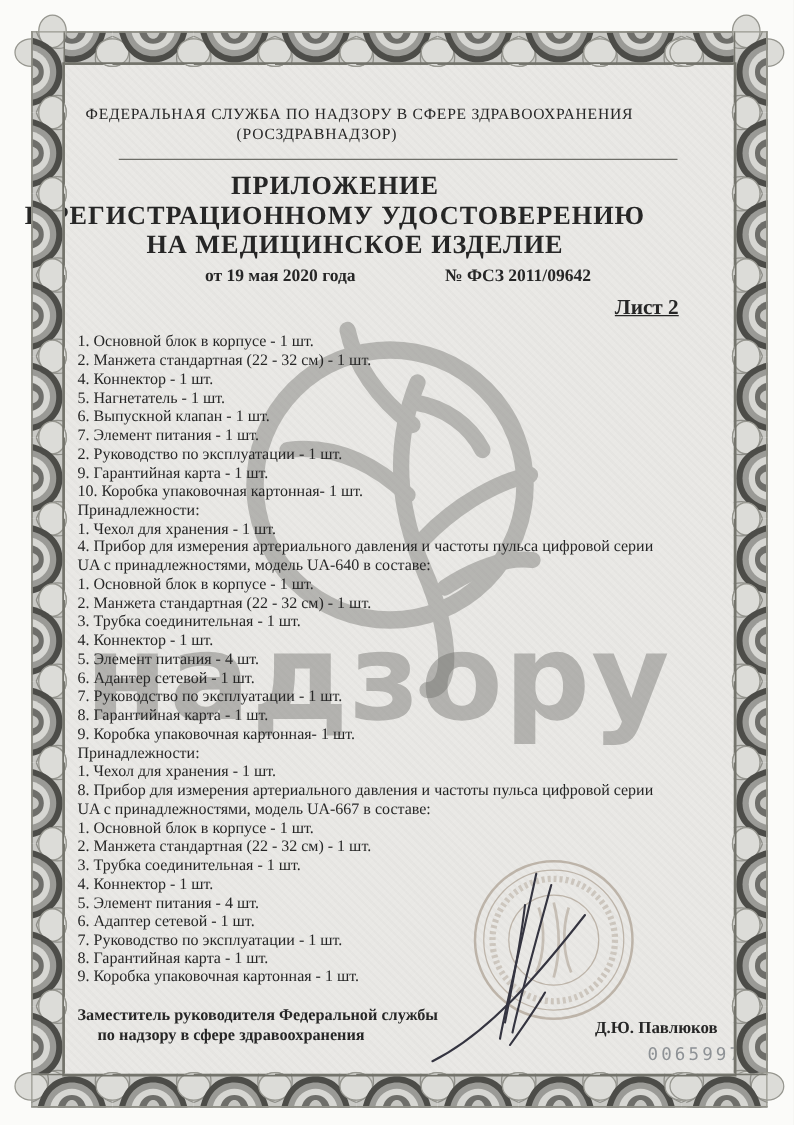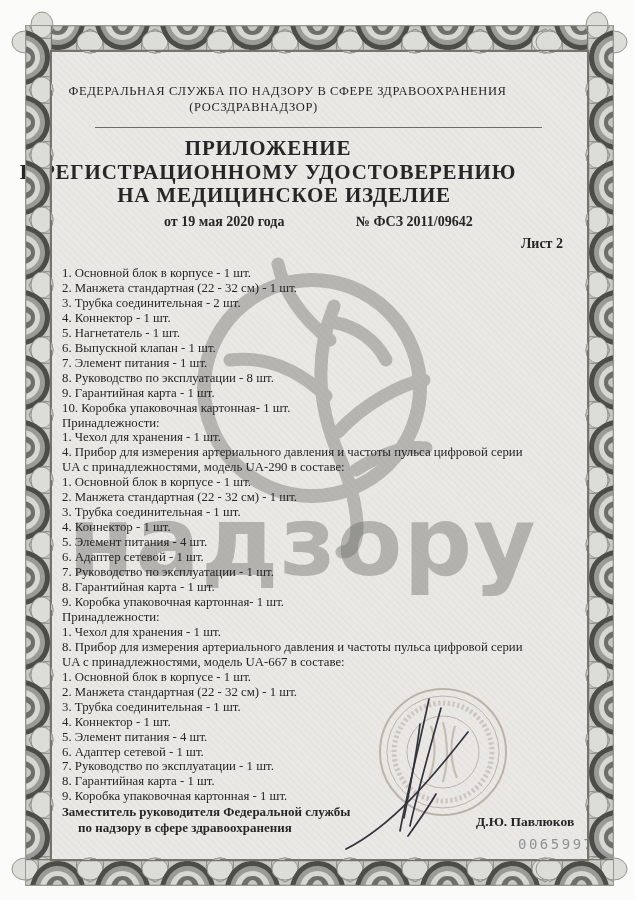--- a/index.html
+++ b/index.html
@@ -37,21 +37,21 @@
   .agency1{position:absolute;left:0;top:84px;width:575px;text-align:center;
     font-size:12.5px;letter-spacing:0.6px;}
   .agency2{position:absolute;left:0;top:100px;width:507px;text-align:center;
     font-size:12.5px;letter-spacing:0.6px;}
   .rule{position:absolute;left:95px;top:127px;width:447px;height:1px;background:#6d6d67;}
   .title{position:absolute;left:0;width:536px;text-align:center;
     font-weight:700;font-size:21px;letter-spacing:0.8px;white-space:nowrap;}
   .t1{top:136px;} .t2{top:160px;} .t3{top:183px;padding-left:16px;}
   .date-label{position:absolute;left:164px;top:214px;font-weight:700;font-size:14px;}
   .number-label{position:absolute;left:356px;top:214px;font-weight:700;font-size:14px;}
-  .sheet-label{position:absolute;right:72px;top:236px;font-weight:700;font-size:14px;}
+  .sheet-label{position:absolute;right:92px;top:236px;font-weight:700;font-size:17px;text-decoration:underline;}
 
   
   .body-lines{position:absolute;left:62px;top:266px;width:520px;
     font-size:12.8px;line-height:14.95px;}
   .doc-line{white-space:nowrap;}
 
   
   .sig1{position:absolute;left:62px;top:804px;font-weight:700;font-size:13px;white-space:nowrap;}
   .sig2{position:absolute;left:78px;top:820px;font-weight:700;font-size:13px;white-space:nowrap;}
   .sig-name{position:absolute;left:476px;top:814px;font-weight:700;font-size:13.5px;white-space:nowrap;}
@@ -86,32 +86,31 @@
   <div class="title t1">ПРИЛОЖЕНИЕ</div>
   <div class="title t2">К РЕГИСТРАЦИОННОМУ УДОСТОВЕРЕНИЮ</div>
   <div class="title t3">НА МЕДИЦИНСКОЕ ИЗДЕЛИЕ</div>
   <div class="date-label">от  19 мая 2020 года</div>
   <div class="number-label">№  ФСЗ 2011/09642</div>
   <div class="sheet-label">Лист  2</div>
 
   <div class="body-lines">
       <div class="doc-line">1. Основной блок в корпусе - 1 шт.</div>
       <div class="doc-line">2. Манжета стандартная (22 - 32 см) - 1 шт.</div>
-      <div class="doc-line">3. Трубка соединительная - 2 шт.</div>
       <div class="doc-line">4. Коннектор - 1 шт.</div>
       <div class="doc-line">5. Нагнетатель - 1 шт.</div>
       <div class="doc-line">6. Выпускной клапан - 1 шт.</div>
       <div class="doc-line">7. Элемент питания - 1 шт.</div>
-      <div class="doc-line">8. Руководство по эксплуатации - 8 шт.</div>
+      <div class="doc-line">2. Руководство по эксплуатации - 1 шт.</div>
       <div class="doc-line">9. Гарантийная карта - 1 шт.</div>
       <div class="doc-line">10. Коробка упаковочная картонная- 1 шт.</div>
       <div class="doc-line">Принадлежности:</div>
       <div class="doc-line">1. Чехол для хранения - 1 шт.</div>
       <div class="doc-line">4. Прибор для измерения артериального давления и частоты пульса цифровой серии</div>
-      <div class="doc-line">UA с принадлежностями, модель UA-290 в составе:</div>
+      <div class="doc-line">UA с принадлежностями, модель UA-640 в составе:</div>
       <div class="doc-line">1. Основной блок в корпусе - 1 шт.</div>
       <div class="doc-line">2. Манжета стандартная (22 - 32 см) - 1 шт.</div>
       <div class="doc-line">3. Трубка соединительная - 1 шт.</div>
       <div class="doc-line">4. Коннектор - 1 шт.</div>
       <div class="doc-line">5. Элемент питания - 4 шт.</div>
       <div class="doc-line">6. Адаптер сетевой - 1 шт.</div>
       <div class="doc-line">7. Руководство по эксплуатации - 1 шт.</div>
       <div class="doc-line">8. Гарантийная карта - 1 шт.</div>
       <div class="doc-line">9. Коробка упаковочная картонная- 1 шт.</div>
       <div class="doc-line">Принадлежности:</div>

